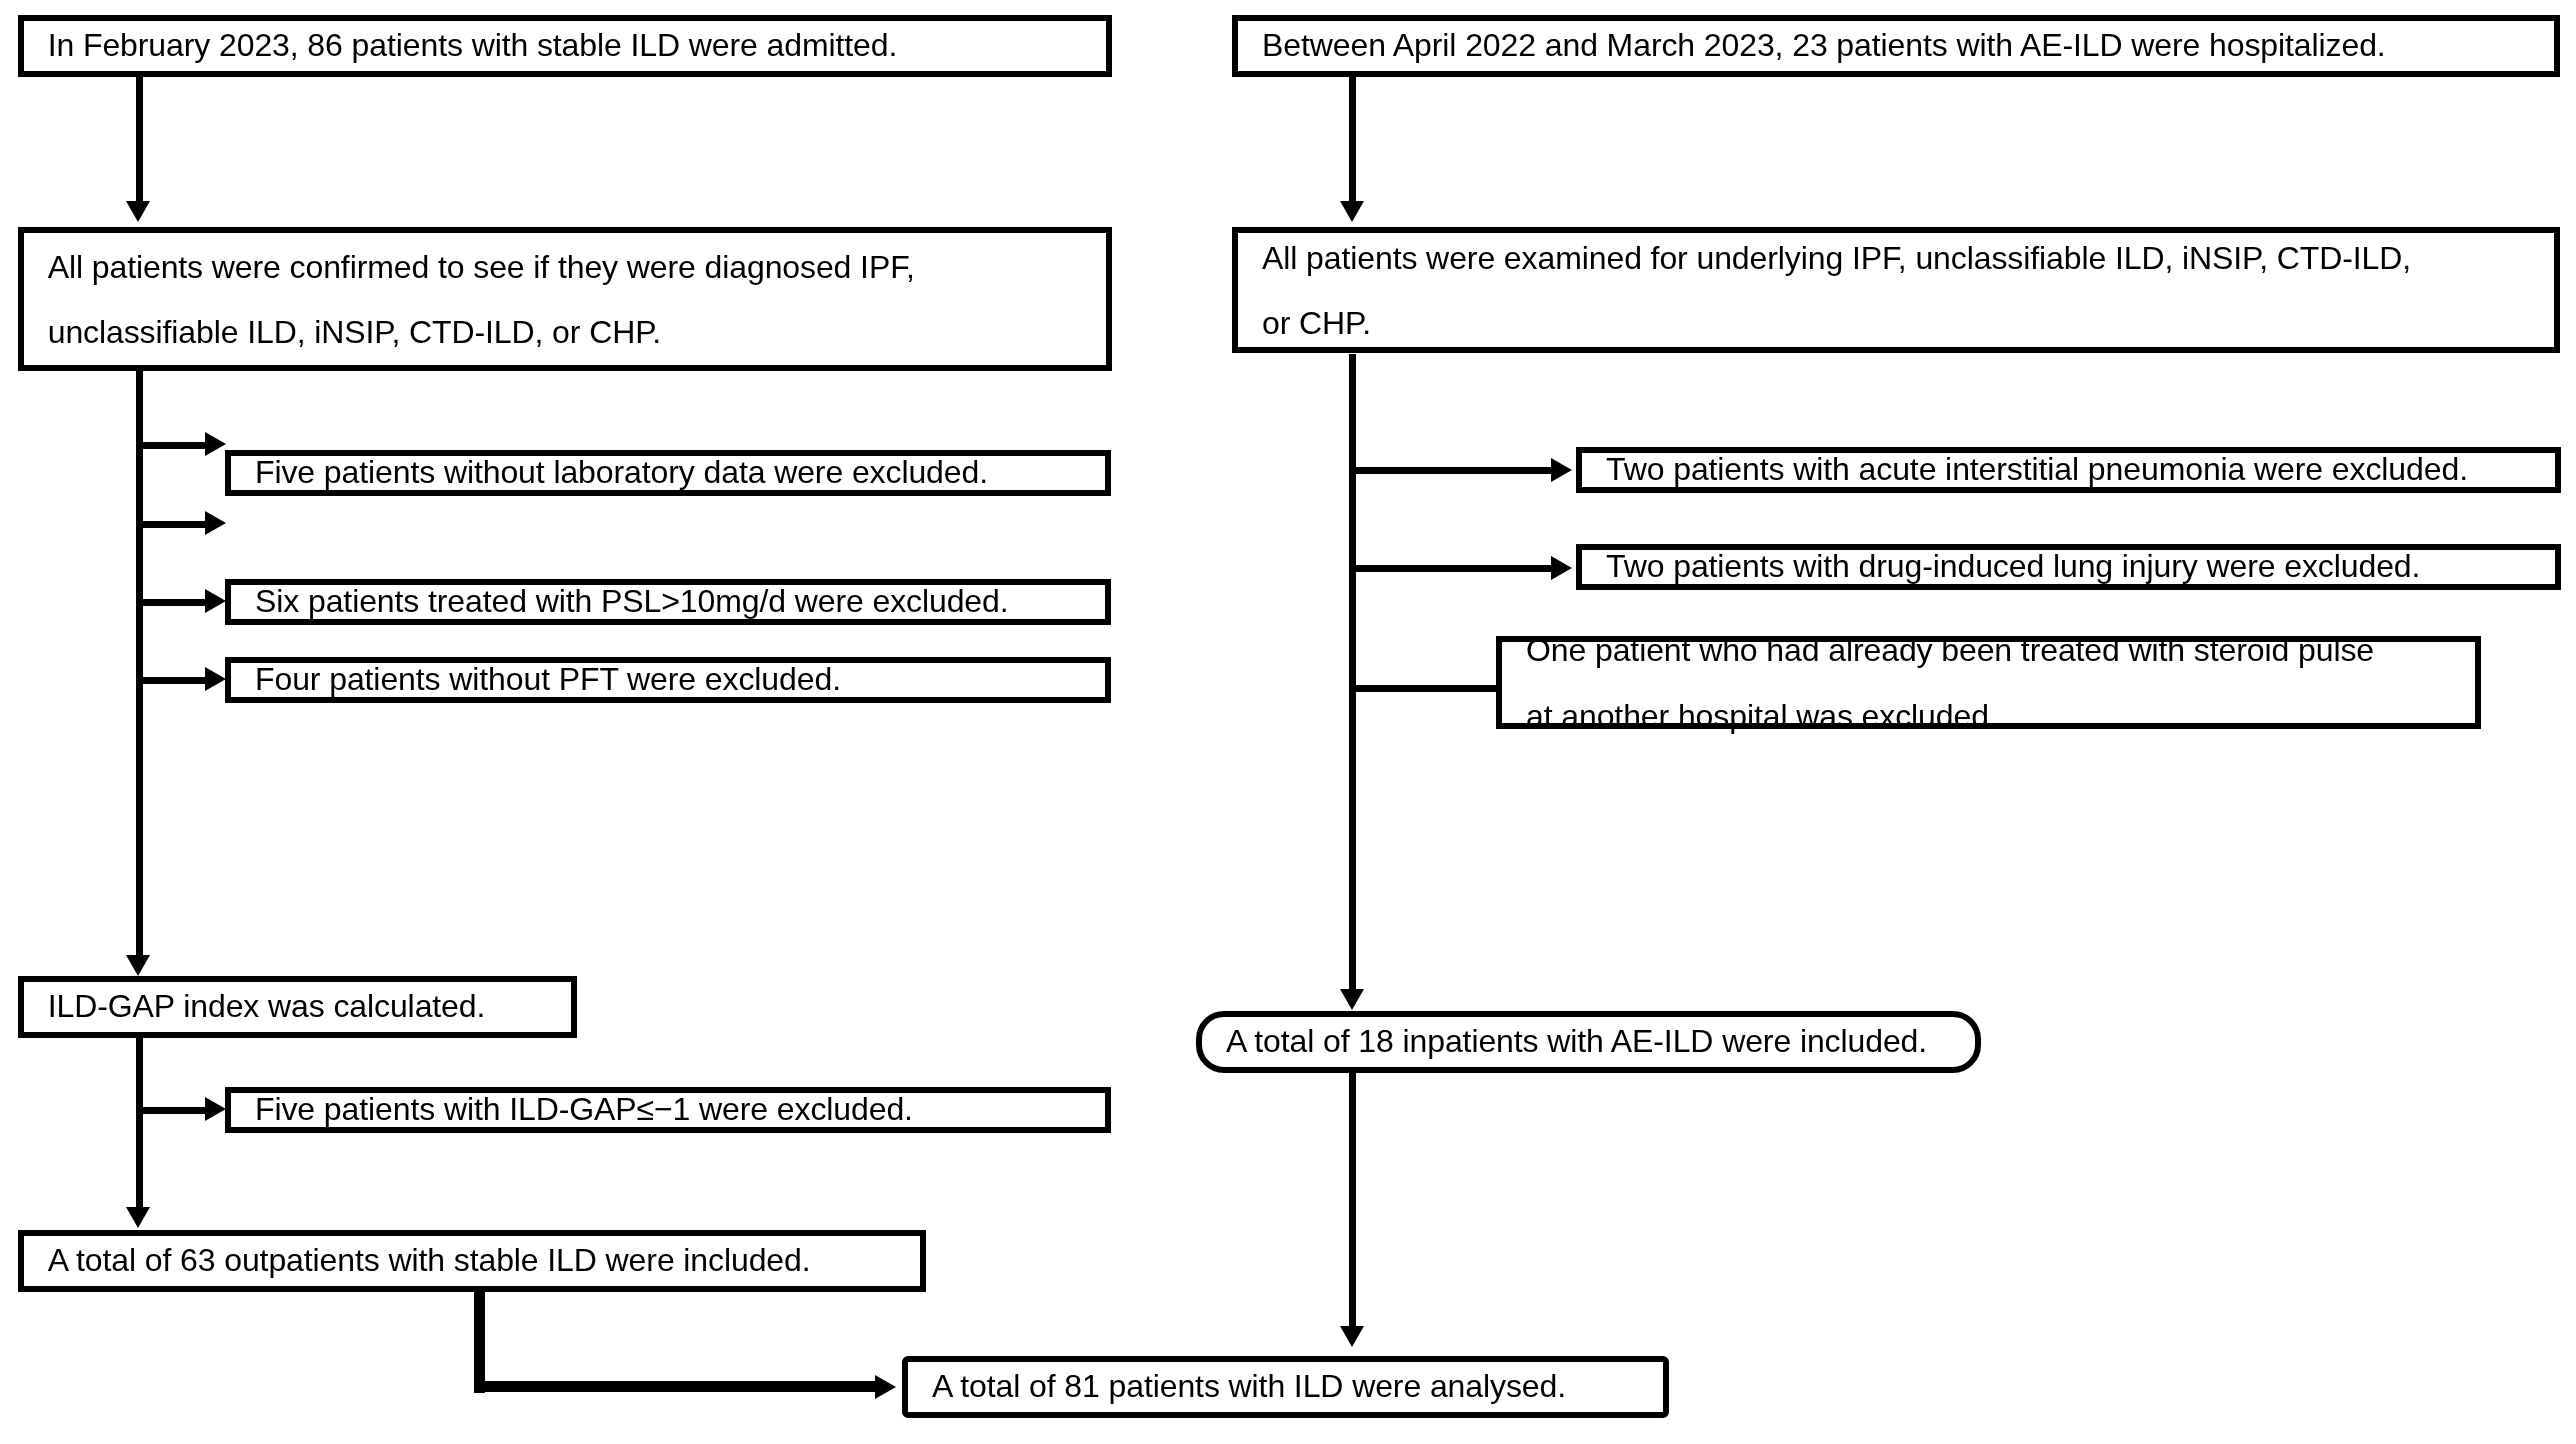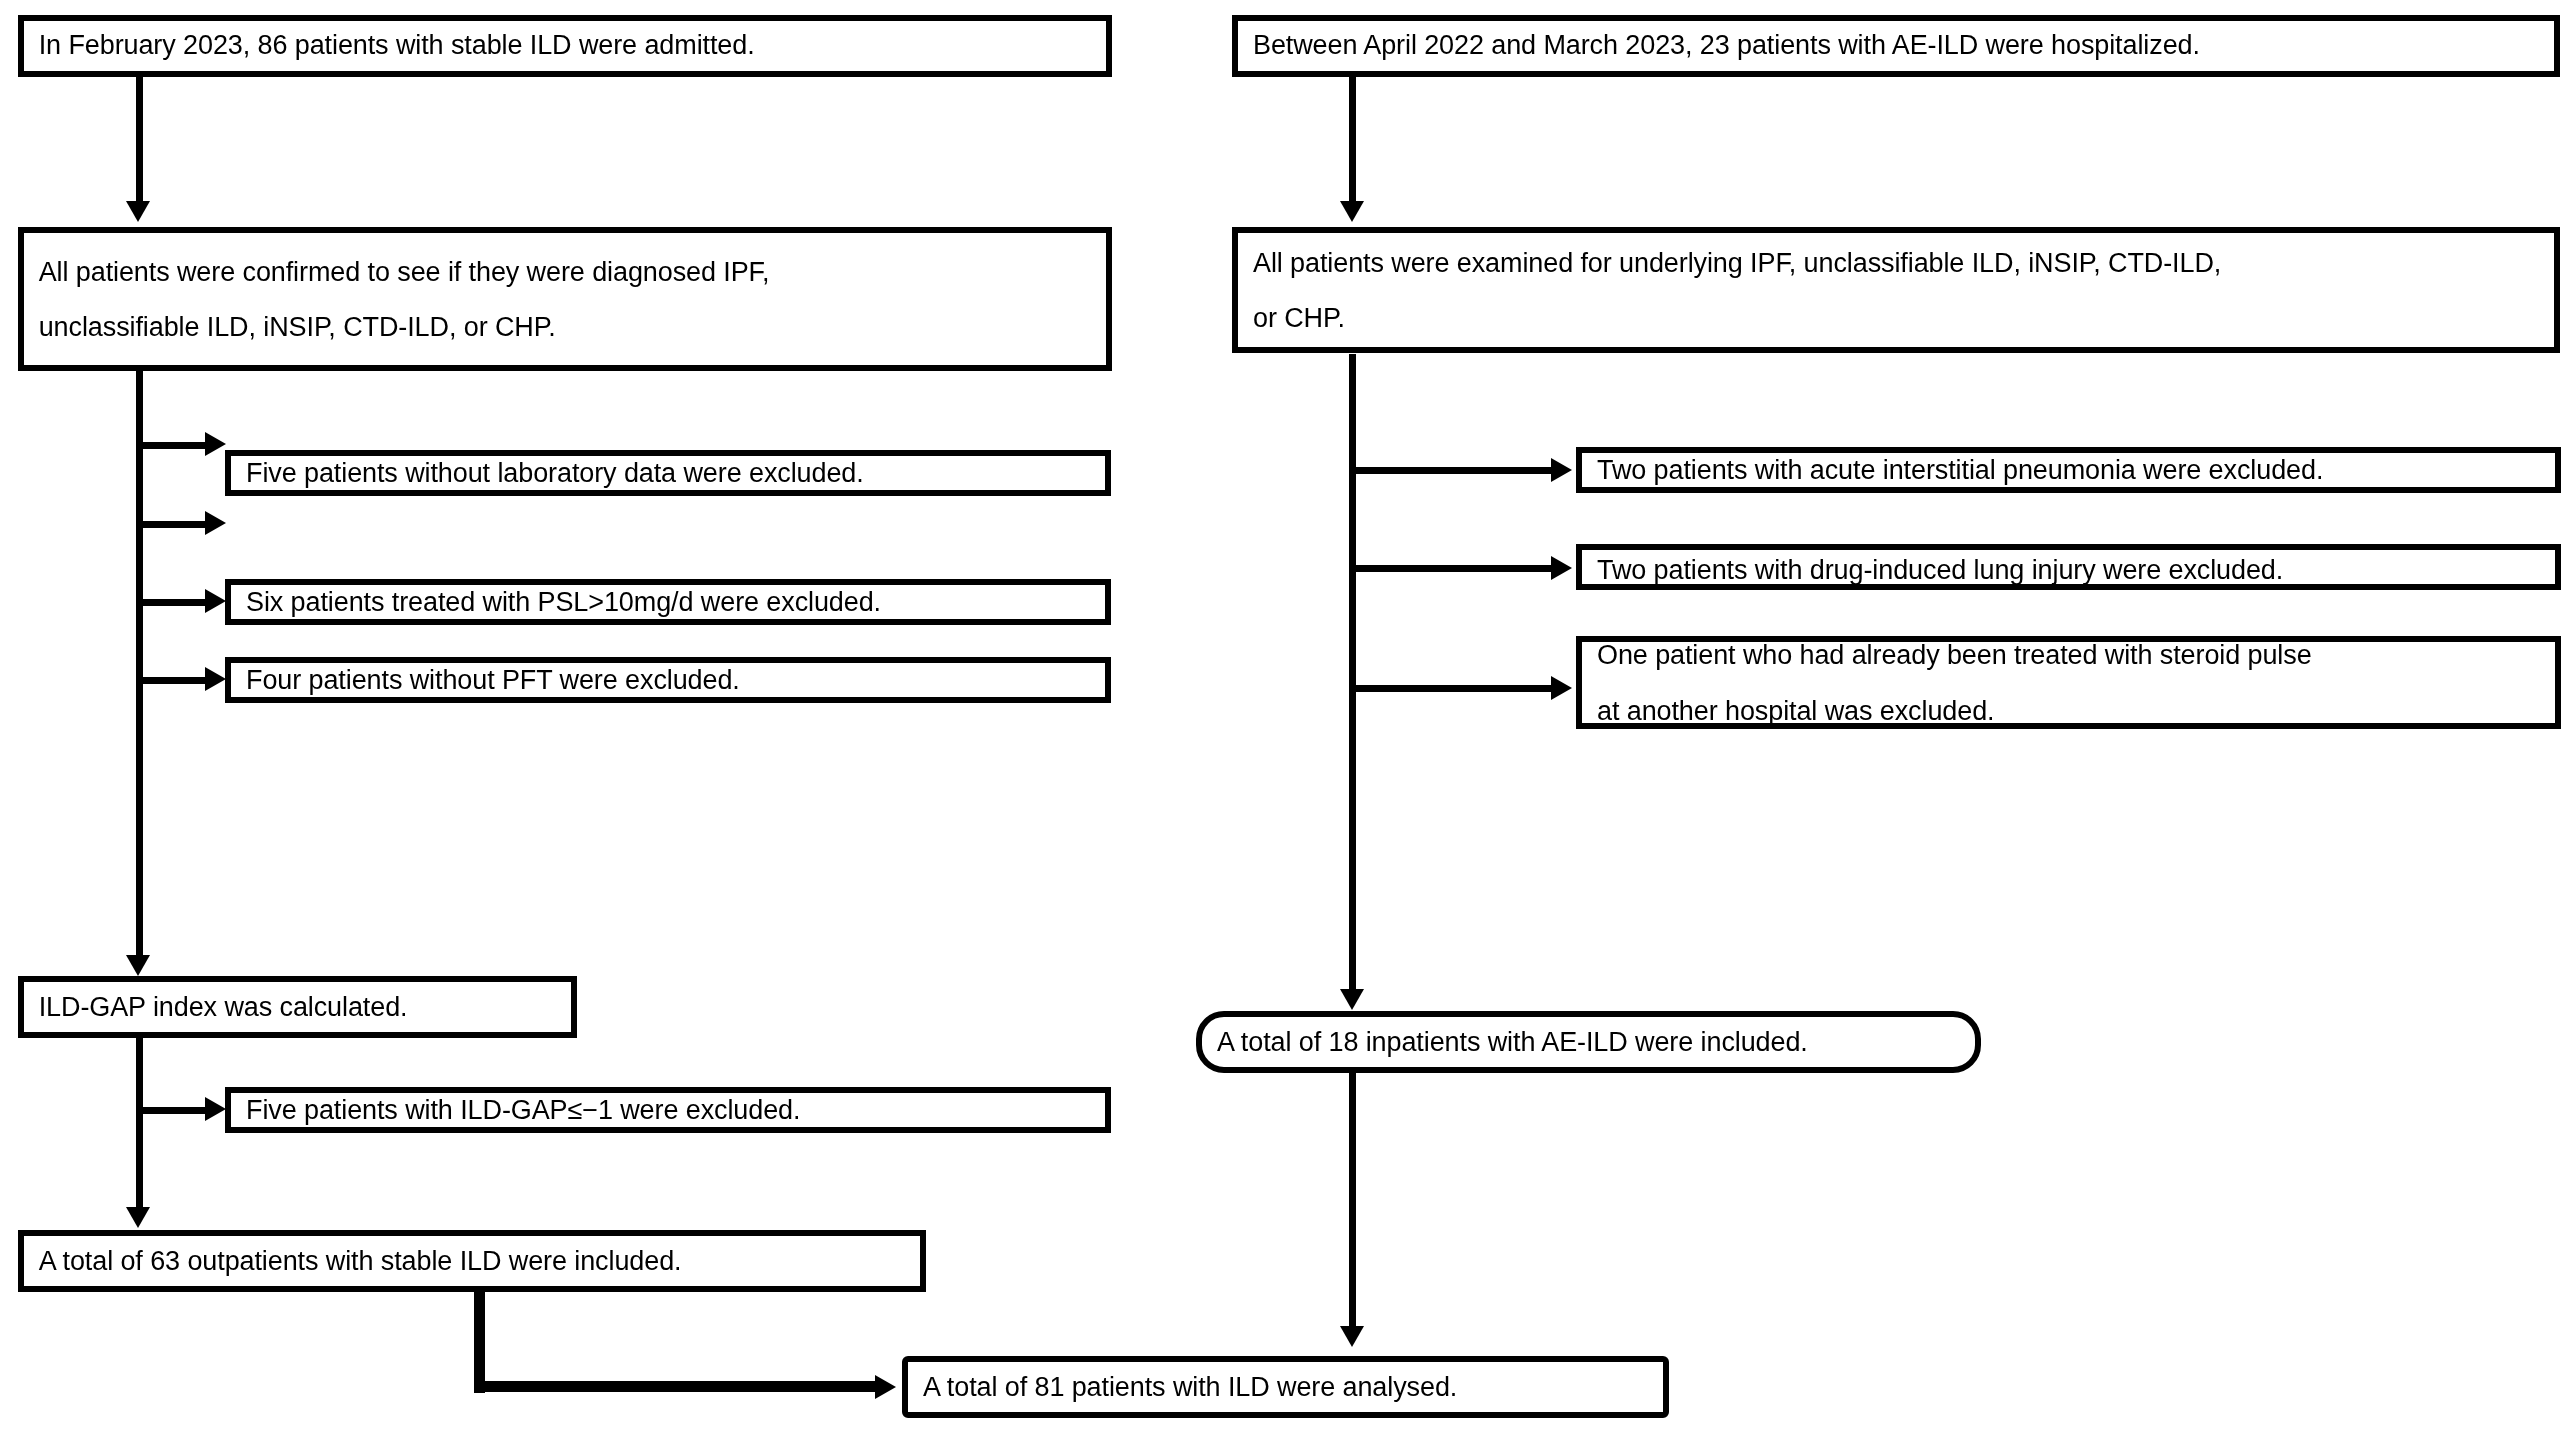--- a/index.html
+++ b/index.html
@@ -21,22 +21,22 @@
     box-sizing: border-box;
     border: 6.3px solid #000000;
     background: #ffffff;
     display: flex;
     align-items: center;
     color: #000000;
   }
   .box .txt {
     display: block;
     width: 100%;
-    padding: 0 15px;
-    font-size: 27px;
+    padding: 0 24px;
+    font-size: 32px;
     line-height: 1.05;
     letter-spacing: -0.1px;
     white-space: pre-line;
     color: #000000;
   }
   .box.two-line {
     align-items: center;
   }
   .box.two-line .txt {
     line-height: 2.05;
@@ -172,21 +172,21 @@
   <div class="arrow-right" style="left:1551px; top:676px;"></div>
 
   <div class="box" style="left:1576px; top:447px; width:985px; height:46px;">
     <span class="txt">Two patients with acute interstitial pneumonia were excluded.</span>
   </div>
 
   <div class="box" style="left:1576px; top:544px; width:985px; height:46px;align-items:flex-end;">
     <span class="txt">Two patients with drug-induced lung injury were excluded.</span>
   </div>
 
-  <div class="box two-line" style="left:1576px; top:636px; width:985px; height:93px;">
+  <div class="box two-line" style="left:1496px; top:636px; width:985px; height:93px;">
     <span class="txt">One patient who had already been treated with steroid pulse
 at another hospital was excluded.</span>
   </div>
 
   <div class="box" style="left:1196px; top:1011px; width:785px; height:62px;border-radius:28px;">
     <span class="txt">A total of 18 inpatients with AE-ILD were included.</span>
   </div>
 
   <div class="vline" style="left:1349px; top:1073px; height:256px;"></div>
   <div class="arrow-down" style="left:1340px; top:1326px;"></div>

